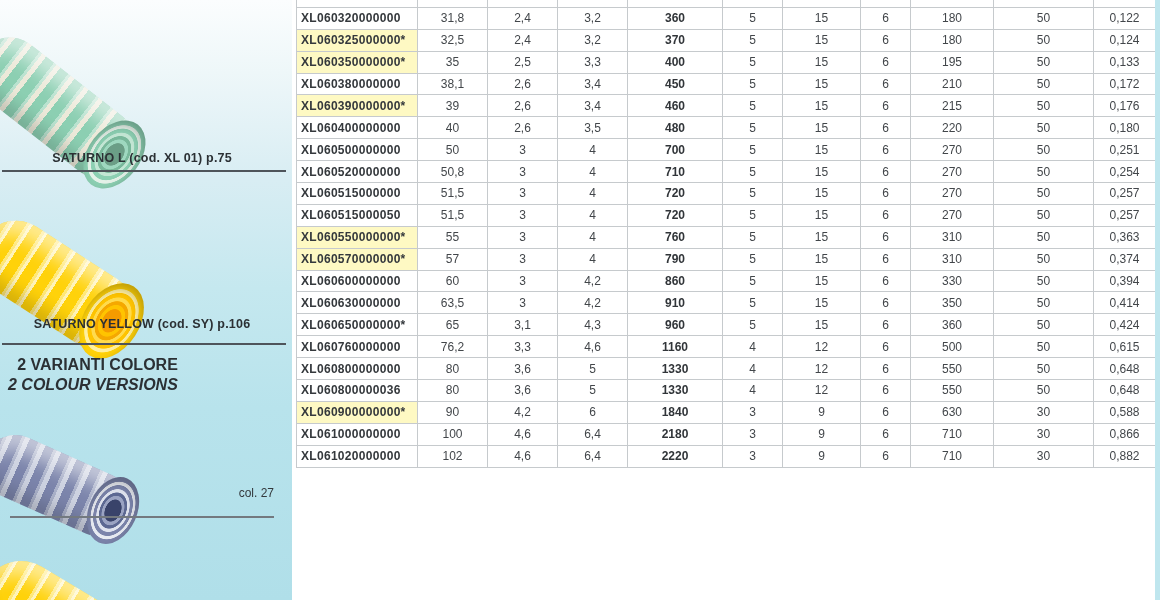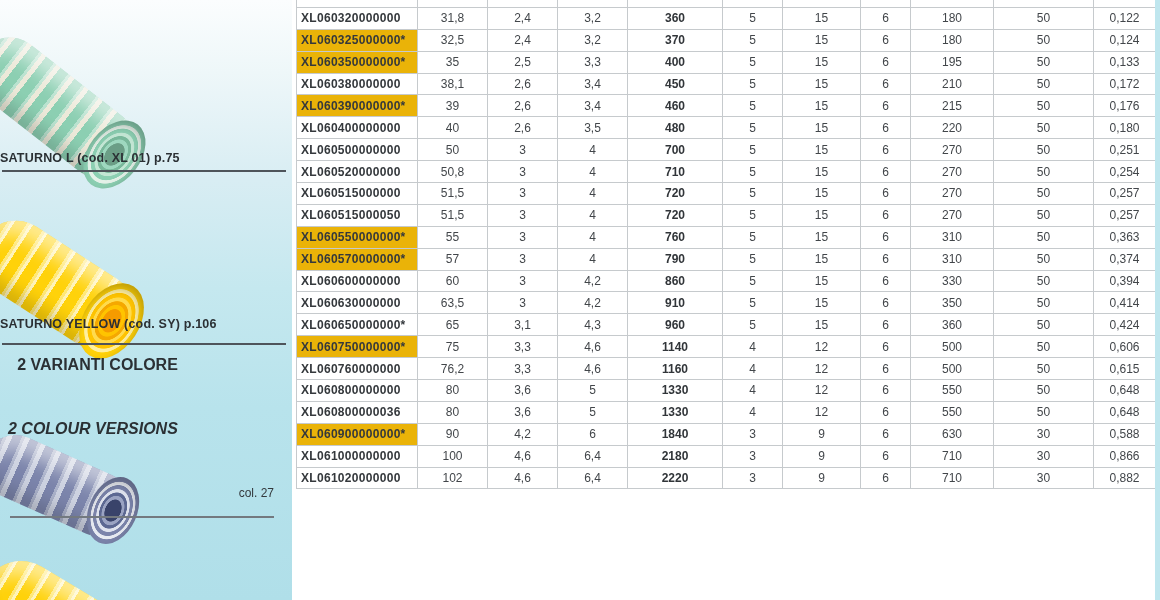--- a/index.html
+++ b/index.html
@@ -10,32 +10,32 @@
     background:#bfe6ee;
   }
 
   
   .left-panel {
     position:absolute; left:0; top:0; width:292px; height:600px;
     background:linear-gradient(180deg,#fbfdfe 0%,#eef7f9 12%,#d8edf3 30%,#c5e8ef 48%,#b8e3ec 68%,#b0dfe9 100%);
     overflow:hidden;
   }
   .caption {
-    position:absolute; left:0; width:284px; text-align:left;
+    position:absolute; left:0; width:284px; text-align:center;
     font-weight:700; font-size:12.5px; letter-spacing:.2px; color:#2b3034;
   }
   .cap1 { top:151px; }
   .cap2 { top:317px; }
   .rule { position:absolute; height:2px; background:#4e545a; }
   .rule1 { top:170px; left:2px; width:284px; }
   .rule2 { top:343px; left:2px; width:284px; }
   .rule3 { top:516px; left:10px; width:264px; height:2px; background:#73797f; }
   .variants { position:absolute; left:8px; top:355px; color:#2b3034;text-align:right; }
   .variants .v1 { font-weight:700; font-size:16px; line-height:20px; }
-  .variants .v2 { font-weight:700; font-style:italic; font-size:16px; line-height:20px;margin-top:44px; }
+  .variants .v2 { font-weight:700; font-style:italic; font-size:16px; line-height:20px; }
   .colnote {
     position:absolute; top:486px; left:0; width:274px; text-align:right;
     font-size:12px; color:#33383c;
   }
 
   
   .hose {
     position:absolute; transform-origin:0 50%;
     border-radius:999px;
     box-shadow: inset 0 16px 18px rgba(255,255,255,.55), inset 0 -12px 16px rgba(0,0,0,.16);
@@ -91,21 +91,21 @@
     border:1px solid #c6cacd;
     height:21.9px; padding:0;
     font-size:12px; color:#42464a;
     text-align:center; vertical-align:middle;
     white-space:nowrap; overflow:hidden;
   }
   table.spec td.code {
     text-align:left; padding-left:4px;
     font-weight:700; font-size:12px; letter-spacing:.3px; color:#34383c;
   }
-  table.spec td.hl { background:#eab308; }
+  table.spec td.hl { background:#fef9c3; }
   table.spec td.b { font-weight:700; color:#313539; }
 </style>
 </head>
 <body>
 
 <div class="left-panel">
 
   <div class="hose green">
     <div class="end"></div>
   </div>
@@ -352,33 +352,20 @@
           <td>4,3</td>
           <td class="b">960</td>
           <td>5</td>
           <td>15</td>
           <td>6</td>
           <td>360</td>
           <td>50</td>
           <td>0,424</td>
         </tr>
         <tr>
-          <td class="code hl">XL060750000000*</td>
-          <td>75</td>
-          <td>3,3</td>
-          <td>4,6</td>
-          <td class="b">1140</td>
-          <td>4</td>
-          <td>12</td>
-          <td>6</td>
-          <td>500</td>
-          <td>50</td>
-          <td>0,606</td>
-        </tr>
-        <tr>
           <td class="code">XL060760000000</td>
           <td>76,2</td>
           <td>3,3</td>
           <td>4,6</td>
           <td class="b">1160</td>
           <td>4</td>
           <td>12</td>
           <td>6</td>
           <td>500</td>
           <td>50</td>

